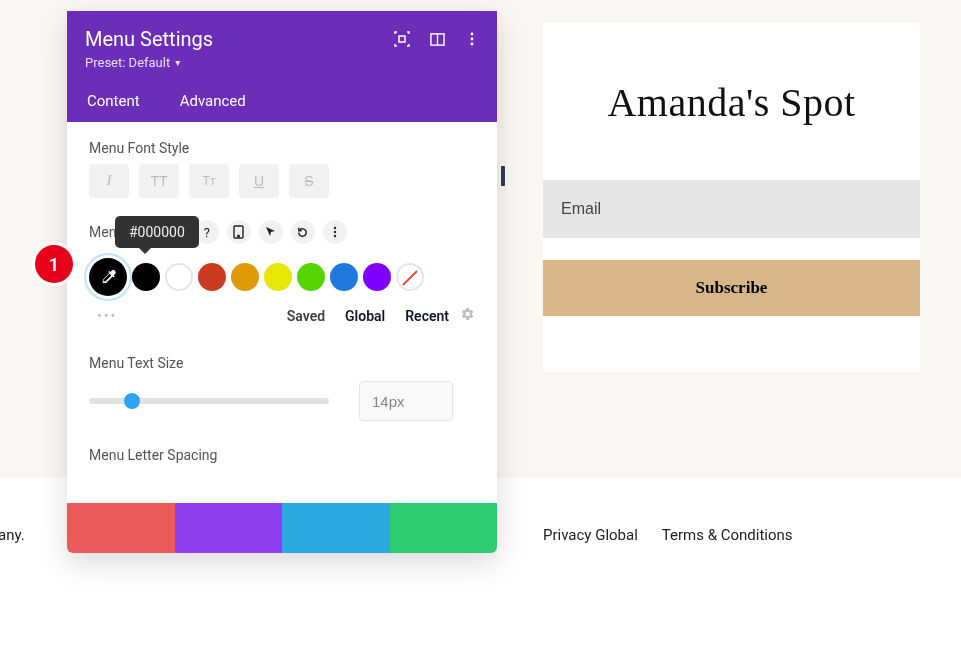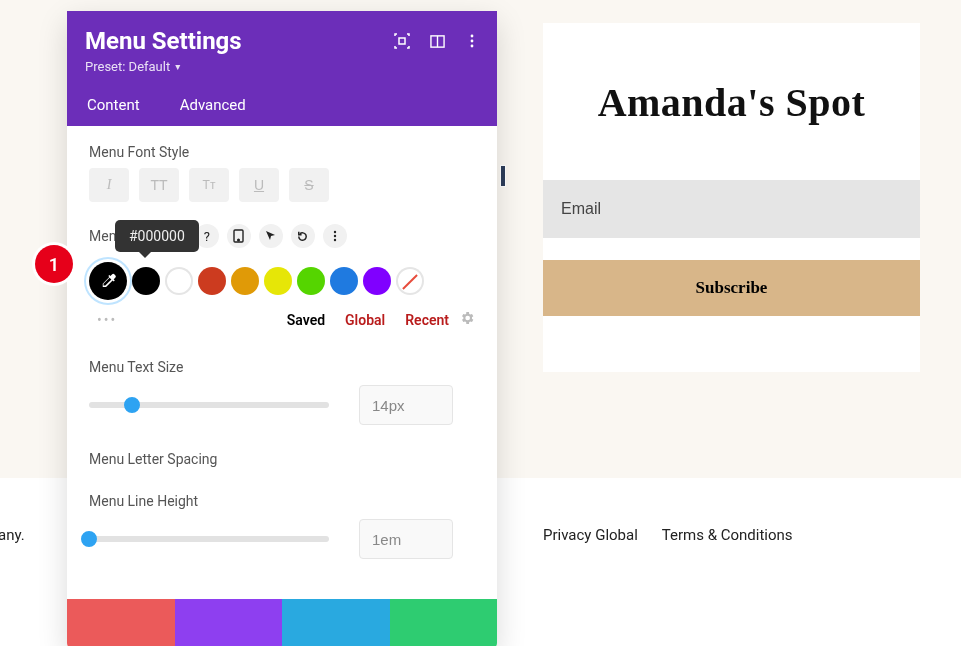--- a/index.html
+++ b/index.html
@@ -18,21 +18,21 @@
   .right-col {
     position:absolute;
     left:543px; top:23px;
     width:377px;
     background:#fff;
     padding:56px 0 56px 0;
   }
   .brand {
     font-family: "Georgia", "Times New Roman", serif;
     font-size:40px;
-    font-weight:700;
+    font-weight:400;
     color:#111;
     text-align:center;
     margin-bottom:54px;
     letter-spacing:0.5px;
   }
   .email-field {
     display:block;
     width:100%;
     height:58px;
     background:#e5e5e5;
@@ -79,21 +79,21 @@
     box-shadow:0 10px 30px rgba(0,0,0,.15);
     overflow:visible;
     z-index:10;
   }
   .panel-header {
     background:#6c2eb9;
     color:#fff;
     padding:16px 18px 10px 18px;
   }
   .panel-header-row { display:flex; align-items:center; justify-content:space-between; }
-  .panel-title { font-size:24px; font-weight:700; }
+  .panel-title { font-size:20px; font-weight:400; }
   .panel-header-icons { display:flex; gap:20px; align-items:center; }
   .hicon { cursor:pointer; display:flex; align-items:center; justify-content:center; }
   .panel-sub { margin-top:4px; font-size:13px; opacity:.85; display:flex; align-items:center; gap:5px; cursor:pointer; }
   .tri { font-size:10px; }
 
   .tabs {
     background:#6c2eb9;
     display:flex;
   }
   .tab {
@@ -182,22 +182,22 @@
   }
 
   .under-swatch-row {
     display:flex; align-items:center;
     margin-bottom:30px;
     font-size:14px;
   }
   .dots3 { color:#bbb; letter-spacing:2px; padding:0 4px 0 8px; cursor:pointer; }
   .spacer { flex:1; }
   .sgr { font-weight:600; cursor:pointer; padding:0 10px; }
-  .sgr.saved { color:#000000; }
-  .sgr.dim { color:#b91c1c; }
+  .sgr.saved { color:#404040; }
+  .sgr.dim { color:#0f172a; }
   .gear-small { color:#bbb; cursor:pointer; }
 
   .range-group { margin-bottom:26px; }
   .range-row { display:flex; align-items:center; gap:30px; margin-top:10px; }
   .range-track {
     position:relative; width:240px; height:6px;
     background:#e2e2e2; border-radius:4px;
     cursor:pointer;
   }
   .range-thumb {
@@ -392,29 +392,20 @@
           <div class="range-thumb" style="left:18%"></div>
         </div>
         <input class="range-val" value="14px" style="">
       </div>
     </div>
 
     <div class="range-group">
       <div class="label">Menu Letter Spacing</div>
     </div>
 
-    <div class="range-group">
-      <div class="label">Menu Line Height</div>
-      <div class="range-row">
-        <div class="range-track">
-          <div class="range-thumb" style="left:0%"></div>
-        </div>
-        <input class="range-val" value="1em" style="">
-      </div>
-    </div>
   </div>
 
   <div class="panel-footer">
     <div class="footer-btn fbtn-cancel">
       
     </div>
     <div class="footer-btn fbtn-undo">
       
     </div>
     <div class="footer-btn fbtn-redo">

